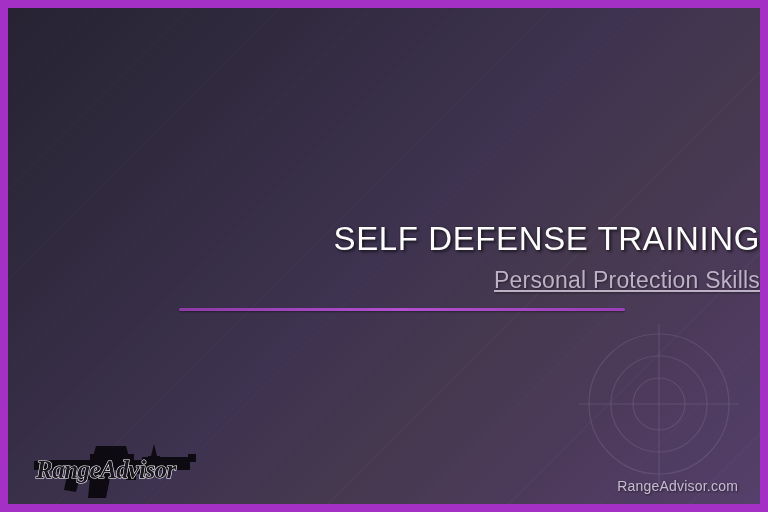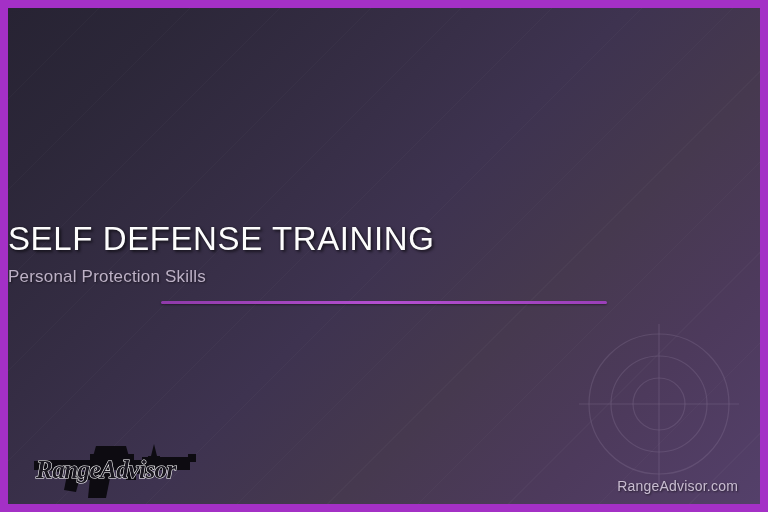--- a/index.html
+++ b/index.html
@@ -54,39 +54,41 @@
     width:160px; height:160px;
     opacity:.5;
     pointer-events:none;
   }
 
   
   .titleblock {
     position:absolute;
     left:0; right:0;
     top:212px;
-    text-align:left;
+    text-align:right;
+    padding-left:35px;
   }
   .title {
     font-size:33px;
     font-weight:400;
     letter-spacing:.6px;
     color:#fdfdfd;
     text-shadow:
       2px 2px 3px rgba(0,0,0,.55),
       0 0 2px rgba(0,0,0,.4);
     line-height:1.15;
   }
   .subtitle {
     margin-top:9px;
-    font-size:17px;
+    font-size:23px;
     font-weight:400;
     color:#bdb1c6;
     letter-spacing:.2px;
     text-shadow:1px 1px 2px rgba(0,0,0,.45);
+    text-decoration:underline;
   }
   .divider {
     margin:14px auto 0;
     width:446px; height:3px;
     background:linear-gradient(90deg,#8e3aa8 0%,#b34fd0 50%,#9a3fb8 100%);
     box-shadow:0 1px 2px rgba(0,0,0,.4);
     border-radius:2px;
   }
 
   

